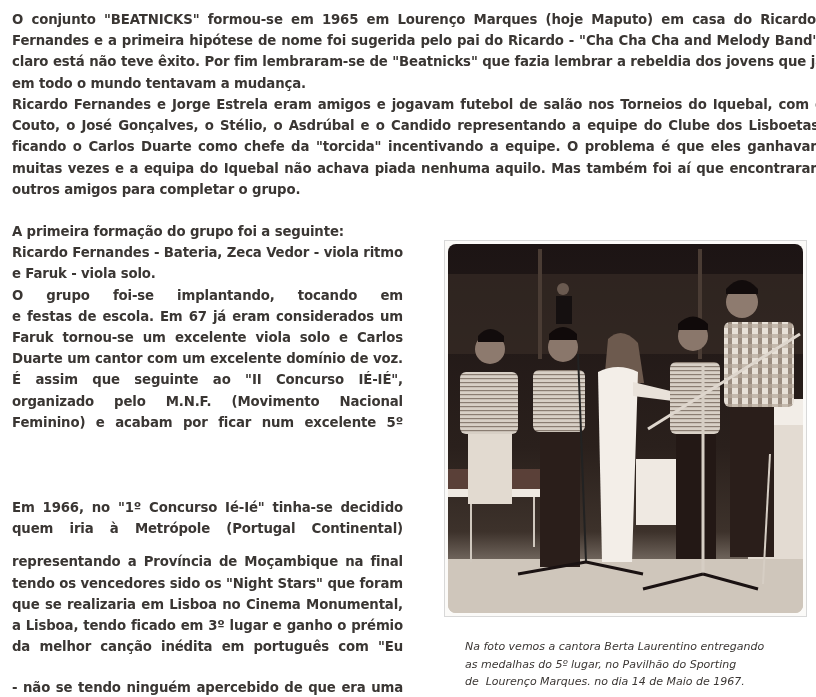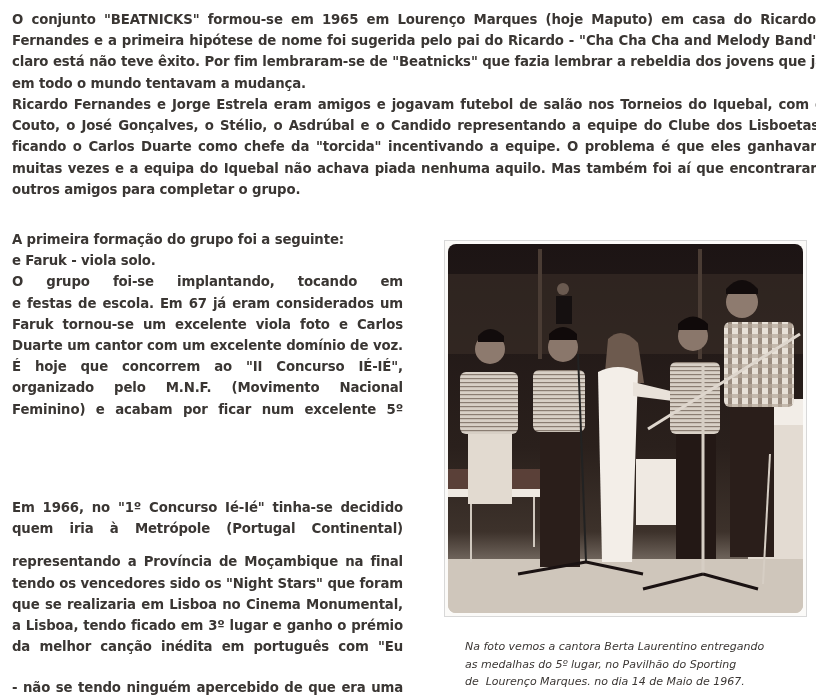--- a/index.html
+++ b/index.html
@@ -11,21 +11,21 @@
   .p {
     position: absolute; margin: 0;
     font-size: 13.3px; font-weight: bold; line-height: 21.2px;
     letter-spacing: -0.15px;
     text-align: justify; text-align-last: left;
   }
   .line { display: block; white-space: nowrap; }
   .jline { display: block; text-align: justify; text-align-last: justify; white-space: normal; height: 21.2px; overflow: hidden; }
   #intro { left: 12px; top: 9px; width: 830px; }
   #para2 { left: 12px; top: 94px; width: 830px; }
-  #col { left: 12px; top: 221px; width: 391px; margin-top: 8px; }
+  #col { left: 12px; top: 221px; width: 391px; }
   #col2 { left: 12px; top: 497px; width: 391px; }
   .photo-frame {
     position: absolute; left: 444px; top: 240px; width: 363px; height: 377px;
     border: 1px solid #d8d8d8; background: #fbfaf8; box-sizing: border-box;
   }
   .photo {
     position: absolute; left: 3px; top: 3px; right: 3px; bottom: 3px;
     border-radius: 8px; overflow: hidden;
   }
   .caption {
@@ -48,26 +48,27 @@
 <div class="p" id="para2">
   <span class="jline" style="width:812px">Ricardo Fernandes e Jorge Estrela eram amigos e jogavam futebol de salão nos Torneios do Iquebal, com o José</span>
   <span class="jline" style="width:812px">Couto, o José Gonçalves, o Stélio, o Asdrúbal e o Candido representando a equipe do Clube dos Lisboetas,</span>
   <span class="jline" style="width:812px">ficando o Carlos Duarte como chefe da "torcida" incentivando a equipe. O problema é que eles ganhavam</span>
   <span class="jline" style="width:812px">muitas vezes e a equipa do Iquebal não achava piada nenhuma aquilo. Mas também foi aí que encontraram</span>
   <span class="line">outros amigos para completar o grupo.</span>
 </div>
 
 <div class="p" id="col">
     <span class="line">A primeira formação  do grupo foi a seguinte:</span>
+    <span class="jline" style="width: 391px;">Ricardo Fernandes - Bateria, Zeca Vedor - viola ritmo</span>
     <span class="line">e Faruk - viola solo.</span>
     <span class="jline" style="width: 391px;">O grupo foi-se implantando, tocando em aniversários</span>
     <span class="jline" style="width: 391px;">e festas de escola. Em 67 já eram considerados um</span>
-    <span class="jline" style="width: 391px;">Faruk tornou-se um excelente viola foto e Carlos</span>
+    <span class="jline" style="width: 391px;">Faruk tornou-se um excelente viola solo e Carlos</span>
     <span class="jline" style="width: 391px;">Duarte um  cantor com um excelente domínio de voz.</span>
-    <span class="jline" style="width: 391px;">É hoje que concorrem ao "II Concurso IÉ-IÉ",</span>
+    <span class="jline" style="width: 391px;">É assim que seguinte ao "II Concurso IÉ-IÉ",</span>
     <span class="jline" style="width: 391px;">organizado pelo M.N.F. (Movimento Nacional</span>
     <span class="jline" style="width: 391px;">Feminino) e acabam por ficar num excelente 5º lugar.</span>
   </div>
 <div class="p" id="col2">
     <span class="jline" style="width: 391px;">Em 1966, no "1º Concurso Ié-Ié" tinha-se decidido</span>
     <span class="jline" style="width: 391px;">quem iria à Metrópole (Portugal Continental)</span>
     <span class="jline" style="width: 391px; margin-top: 12px;">representando a Província de Moçambique na final</span>
     <span class="jline" style="width: 391px;">tendo os vencedores sido os "Night Stars" que foram</span>
     <span class="jline" style="width: 391px;">que se realizaria em Lisboa no Cinema Monumental,</span>
     <span class="jline" style="width: 391px;">a Lisboa, tendo ficado em 3º lugar e ganho o prémio</span>

